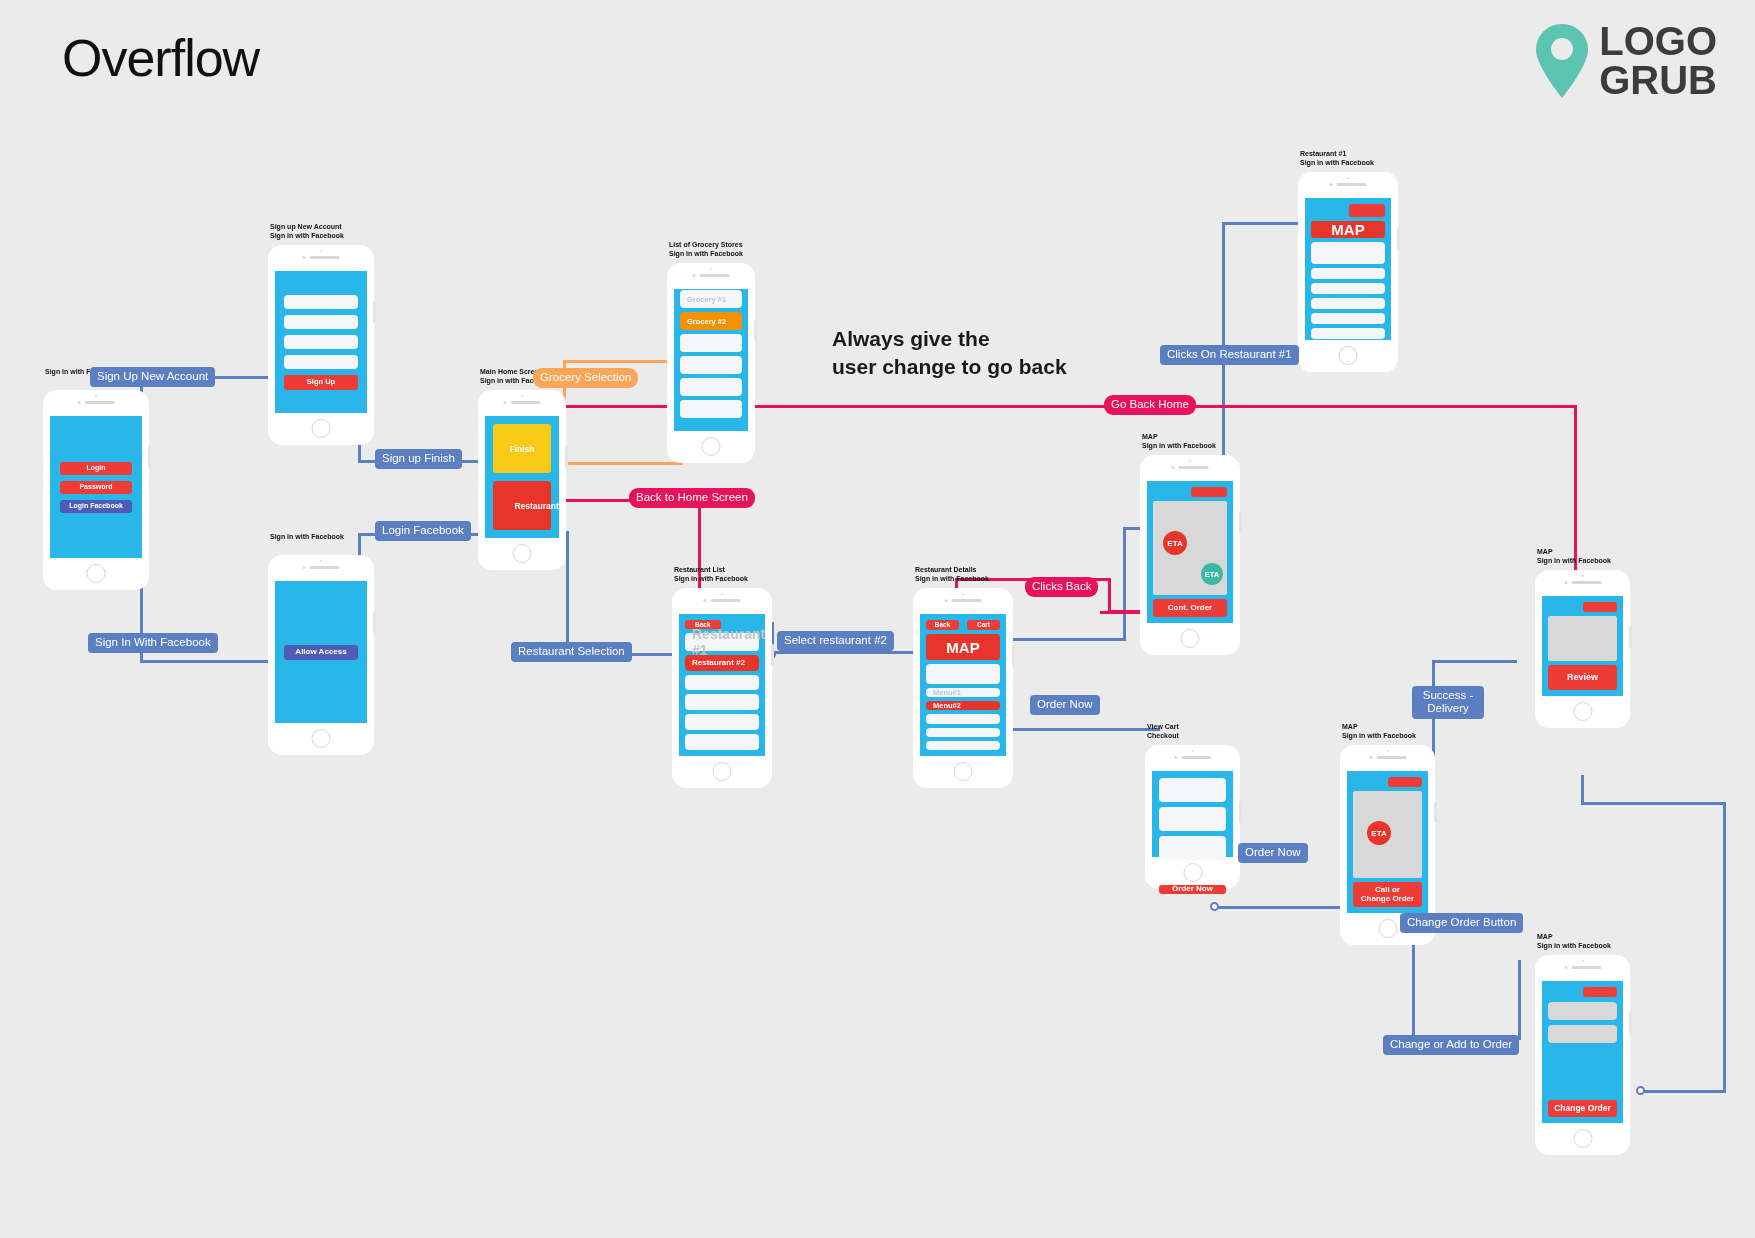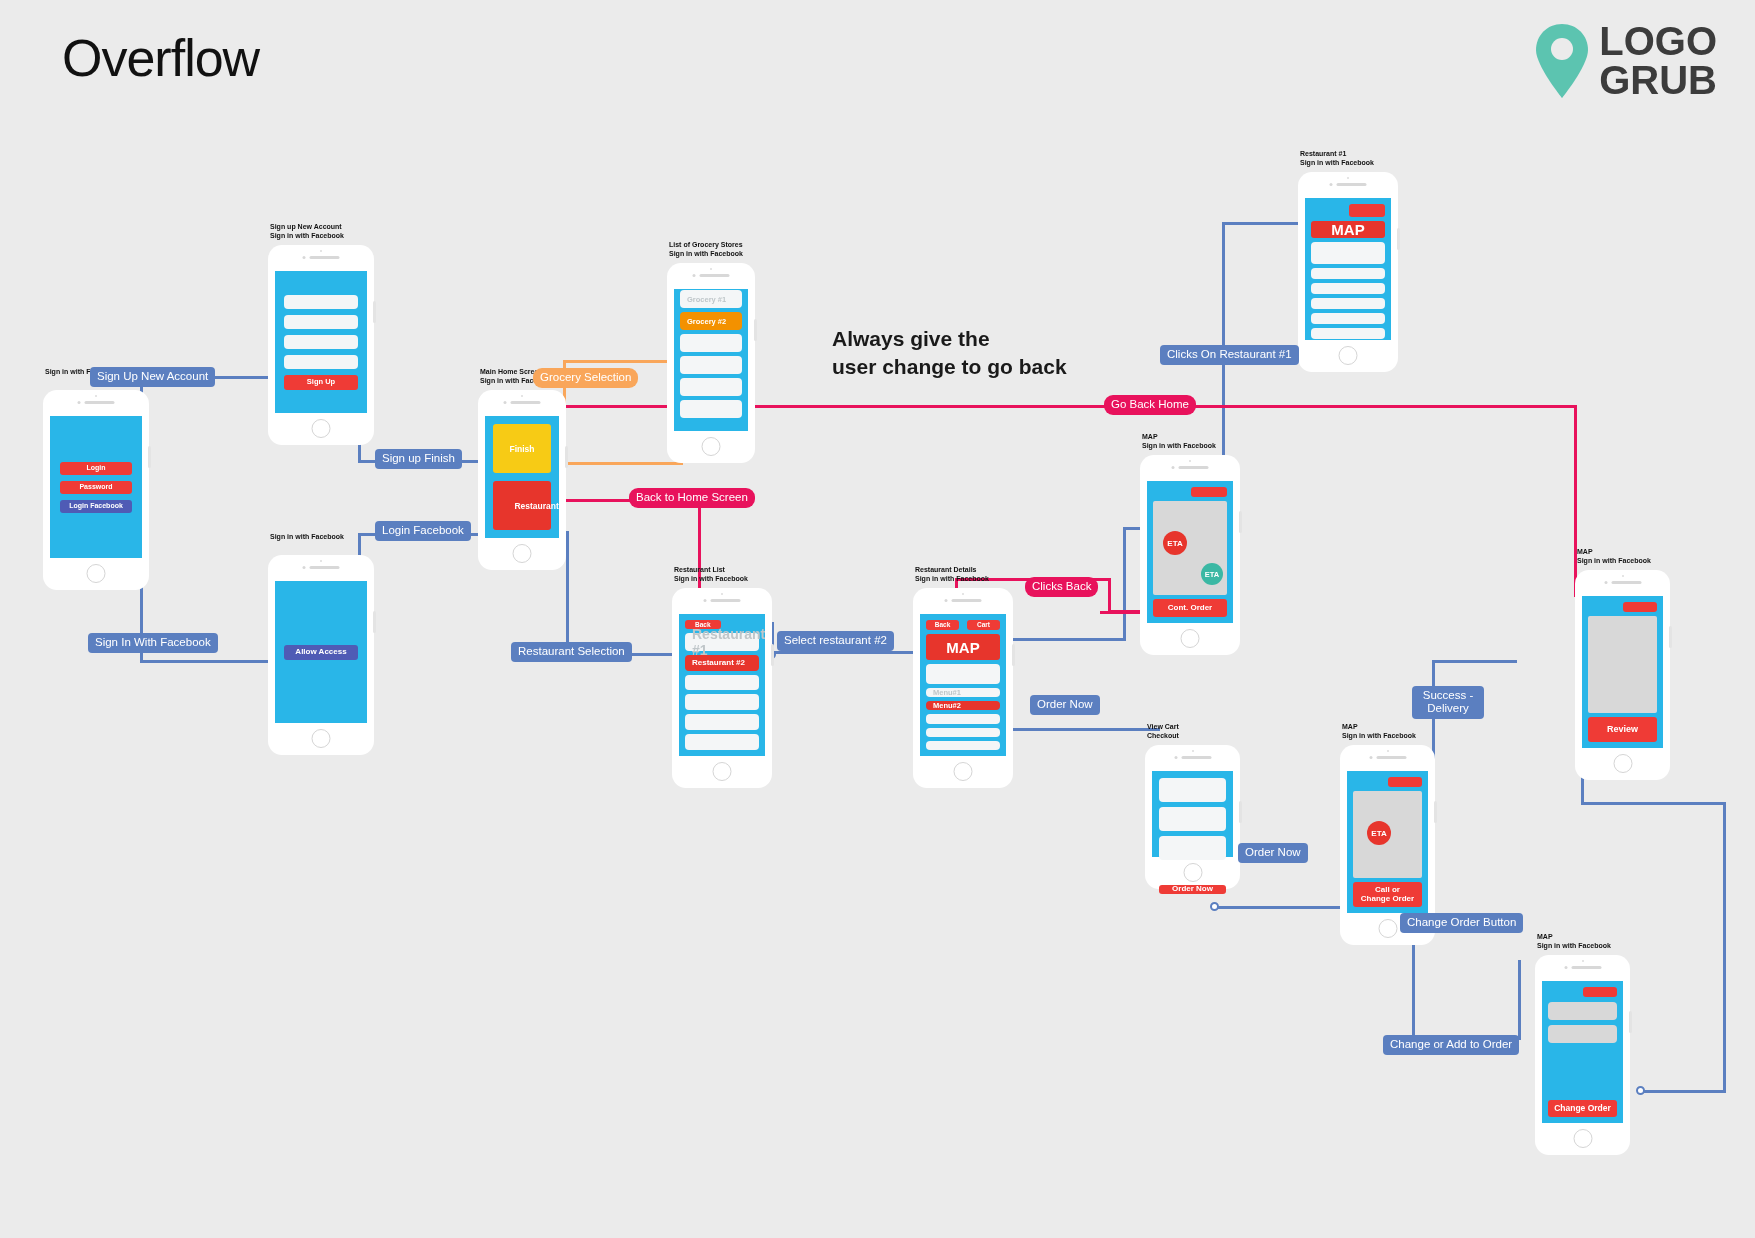--- a/index.html
+++ b/index.html
@@ -491,21 +491,21 @@
         </div>
         <div class="btn red" style="height:25px;font-size:8px;flex-direction:column;">
           <span>Call or</span>
           <span>Change Order</span>
         </div>
       </div>
       <div class="home"></div>
     </div>
   </div>
 
-  <div class="phone" style="left:1535px;top:570px;width:95px;height:210px;margin-left:40px;">
+  <div class="phone" style="left:1535px;top:570px;width:95px;height:158px;">
     <div class="caption">MAP
 Sign in with Facebook</div>
     <div class="body">
       <div class="notchdot"></div>
       <div class="speaker">
           <span class="cam"></span>
           <span class="grill"></span>
         </div>
       <div class="volbtn"></div>
       <div class="screen" style="gap:4px;padding:6px 6px;">

